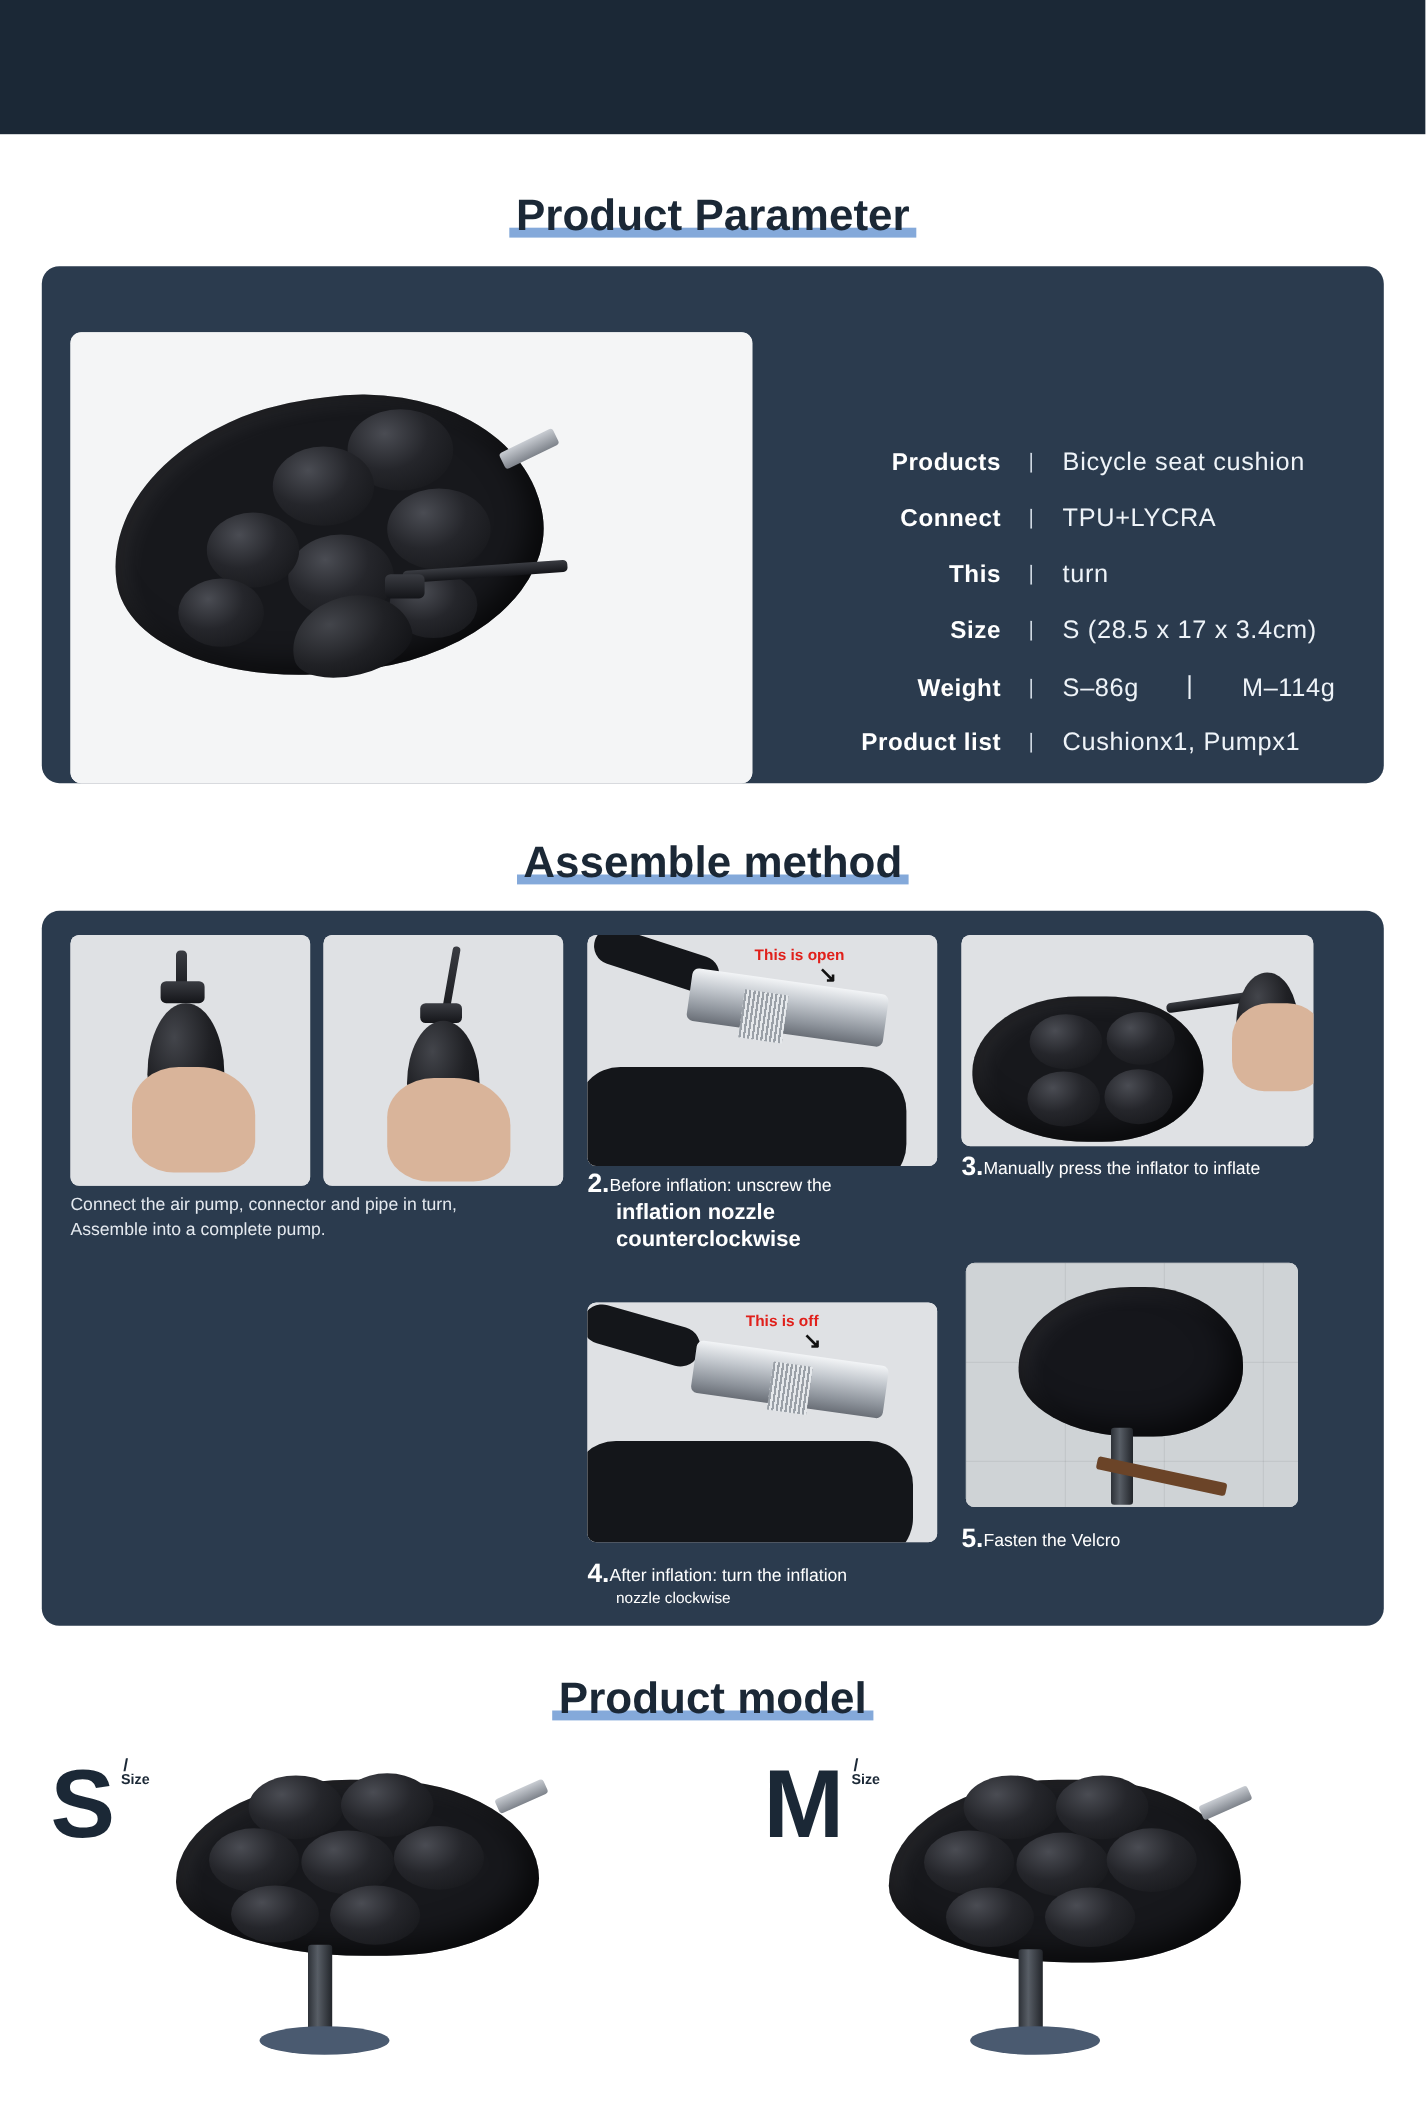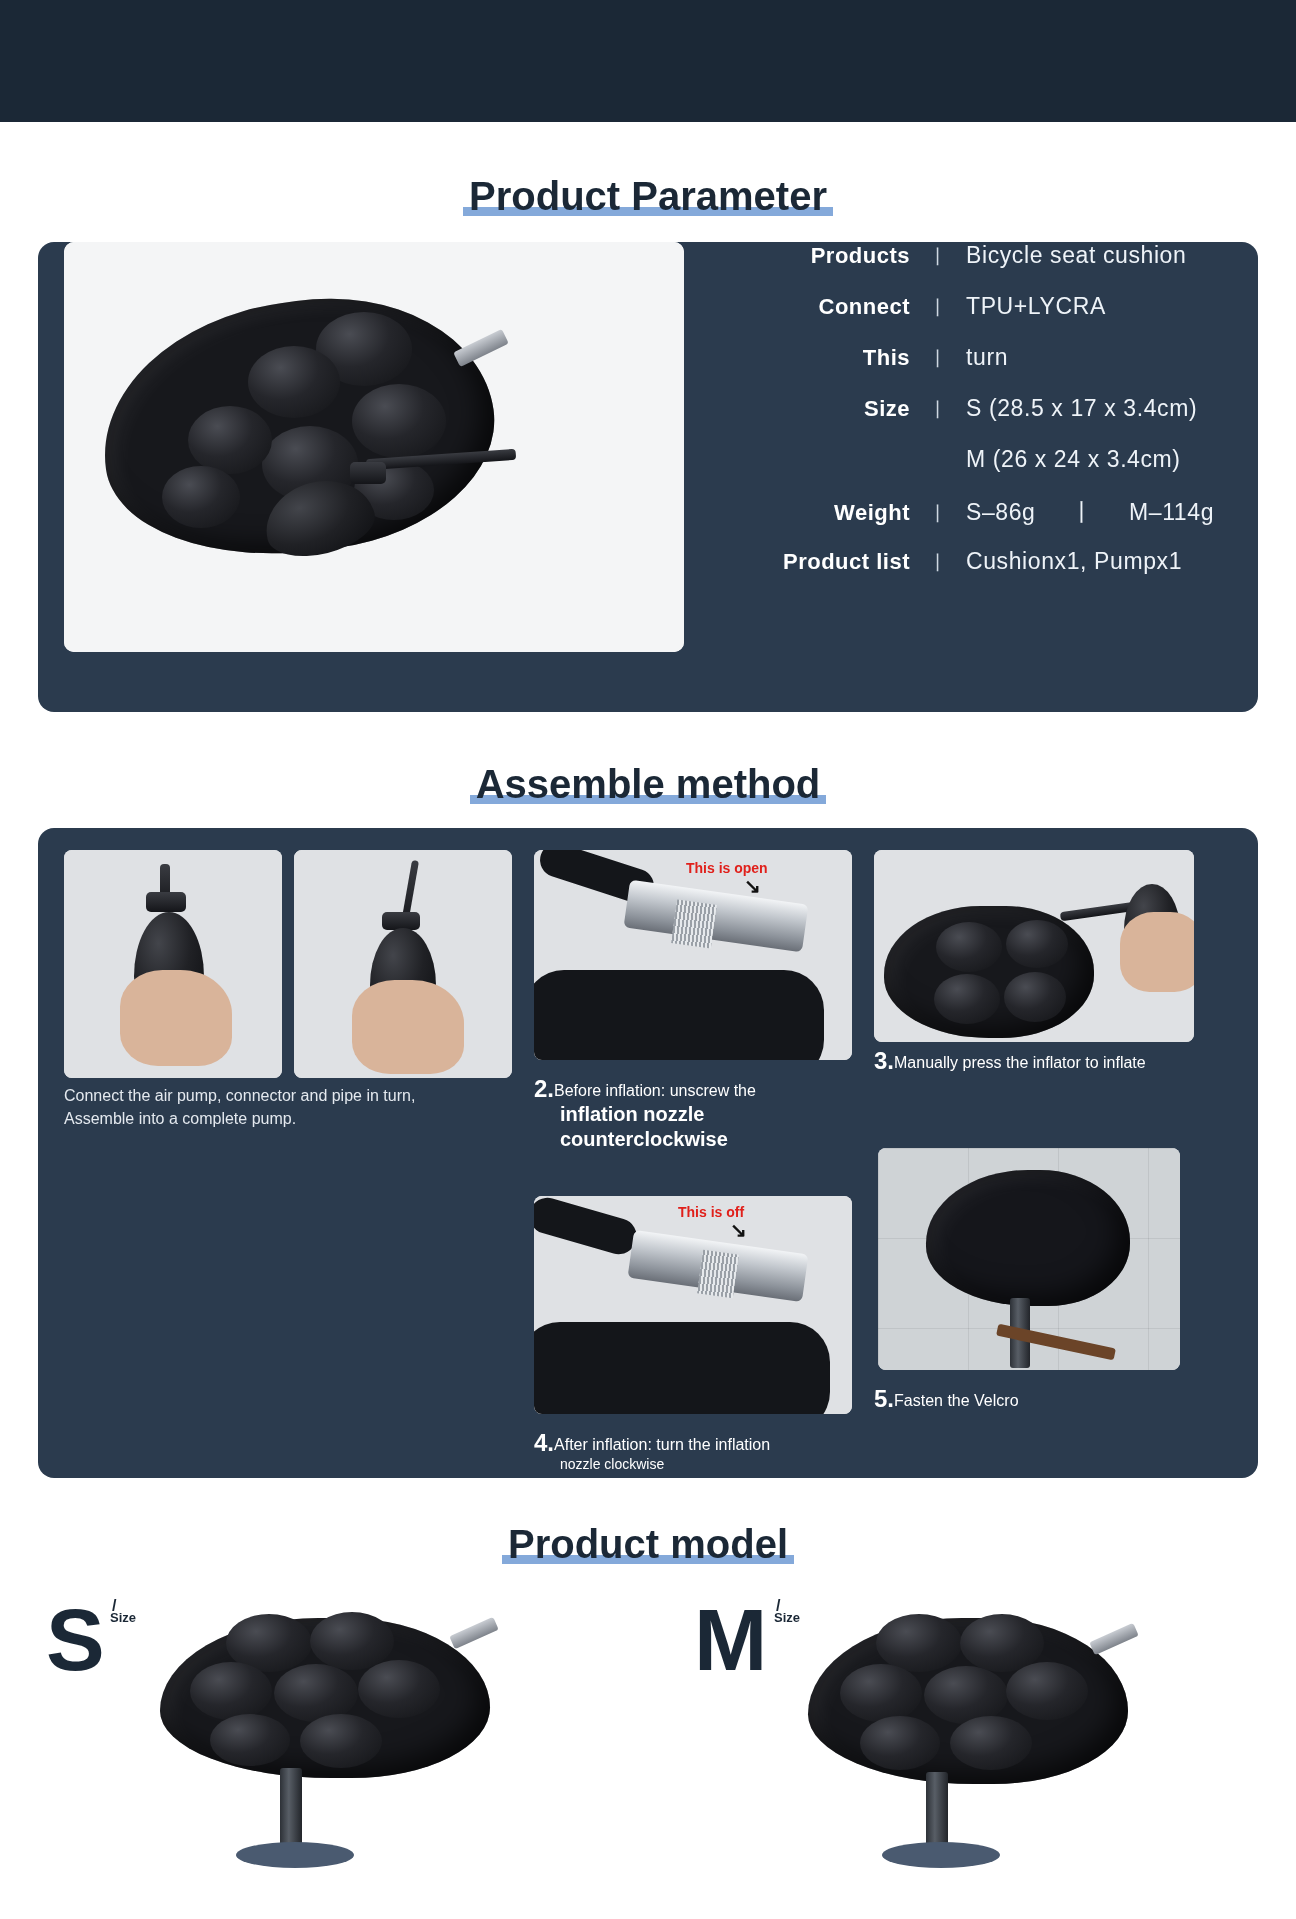--- a/index.html
+++ b/index.html
@@ -45,21 +45,21 @@
     margin: 0 38px;
     background: #2b3b4e;
     border-radius: 16px;
   }
 
   
   #param-panel {
     margin-top: 22px;
     height: 470px;
     display: flex;
-    align-items: flex-start;
+    align-items: flex-end;
     padding: 0 26px;
   }
   .photo-card {
     width: 620px;
     height: 410px;
     background: #ffffff;
     border-radius: 10px;
     position: relative;
     overflow: hidden;
     flex: 0 0 auto;
@@ -311,25 +311,20 @@
     </div>
     <div class="param-row">
       <div class="param-label">This</div>
       <div class="param-sep">丨</div>
       <div class="param-value">turn</div>
     </div>
     <div class="param-row">
       <div class="param-label">Size</div>
       <div class="param-sep">丨</div>
       <div class="param-value">S (28.5 x 17 x 3.4cm)</div>
-    </div>
-    <div class="param-row">
-      <div class="param-label"></div>
-      <div class="param-sep"></div>
-      <div class="param-value sub">M (26 x 24 x 3.4cm)</div>
     </div>
     <div class="param-row">
       <div class="param-label">Weight</div>
       <div class="param-sep">丨</div>
       <div class="param-value">S–86g     丨     M–114g</div>
     </div>
     <div class="param-row">
       <div class="param-label">Product list</div>
       <div class="param-sep">丨</div>
       <div class="param-value">Cushionx1, Pumpx1</div>
@@ -372,21 +367,21 @@
     <div class="op-col op-col-2">
       <div class="op-img wide">
         <div class="photo-bg-grey"></div>
         <div class="dark-strap" style="left:-10px; top:120px; width:300px; height:110px;"></div>
         <div class="dark-strap" style="left:4px; top:6px; width:118px; height:34px; transform:rotate(18deg);"></div>
         <div class="metal-barrel" style="left:92px; top:42px; width:180px; height:48px; transform:rotate(8deg);"></div>
         <div class="knurl" style="left:140px; top:52px; width:40px; height:44px; transform:rotate(8deg);"></div>
         <div class="arrow-blk" style="left:210px; top:24px;">↘</div>
         <div class="red-note" style="left:152px; top:10px;">This is open</div>
       </div>
-      <div class="op-step" style="margin-top:14px;">
+      <div class="op-step" style="margin-top:2px;">
         <span class="num">2.</span><span style="font-size:16px;">Before inflation: unscrew the</span>
         <span class="op-step-indent" style="font-size:20px;font-weight:bold;">inflation nozzle counterclockwise</span>
       </div>
 
       <div class="op-img tall" style="margin-top:44px;">
         <div class="photo-bg-grey"></div>
         <div class="dark-strap" style="left:-14px; top:126px; width:310px; height:110px;"></div>
         <div class="dark-strap" style="left:-6px; top:12px; width:110px; height:36px; transform:rotate(16deg);"></div>
         <div class="metal-barrel" style="left:96px; top:46px; width:176px; height:48px; transform:rotate(8deg);"></div>
         <div class="knurl" style="left:166px; top:56px; width:36px; height:44px; transform:rotate(8deg);"></div>

